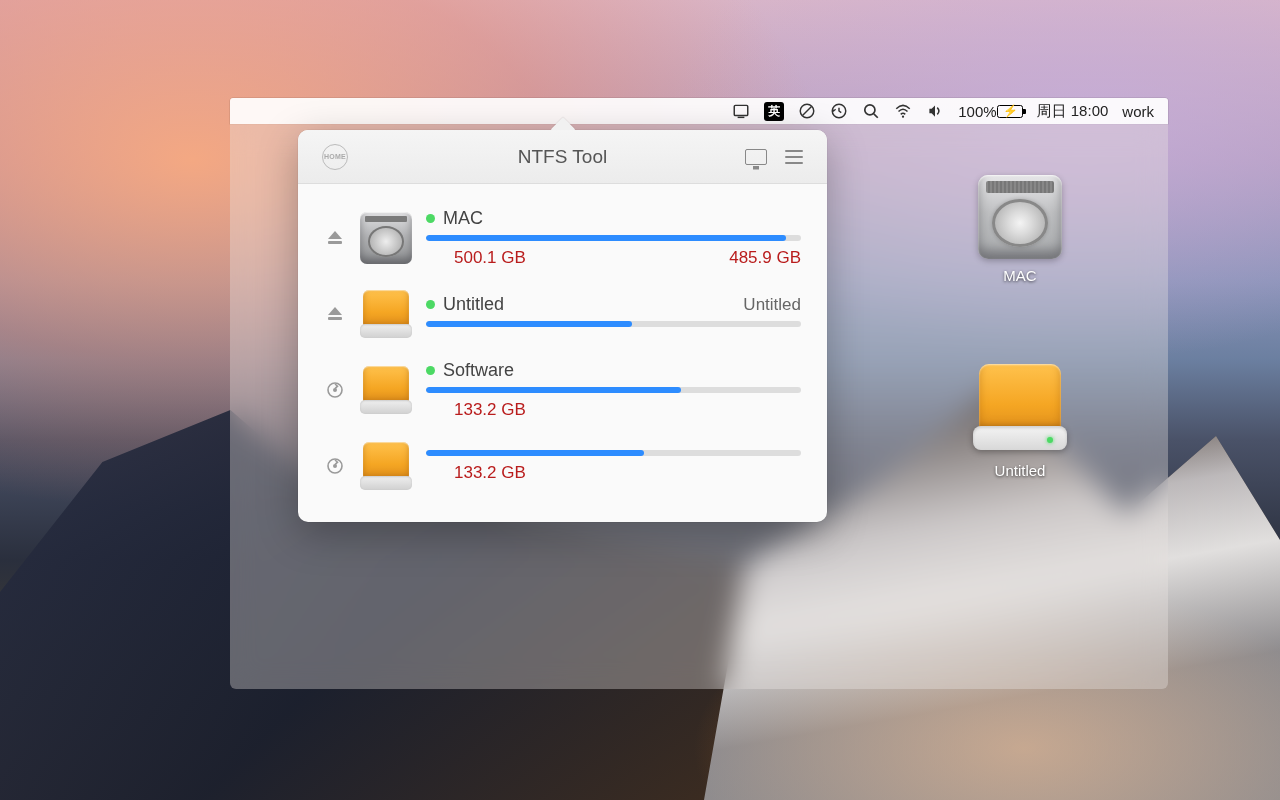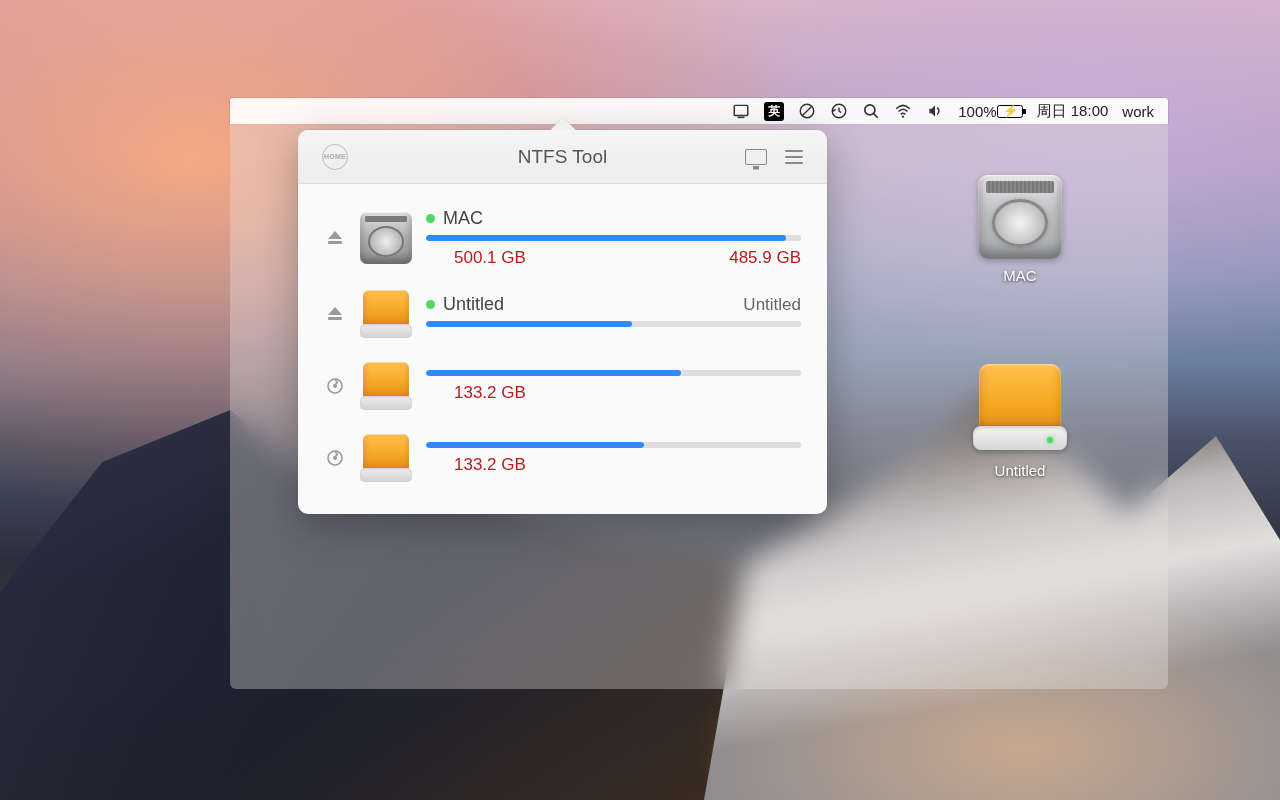--- a/index.html
+++ b/index.html
@@ -261,20 +261,26 @@
             <circle cx="10" cy="10" r="2" fill="currentColor"></circle>
           </svg>
         </div>
         <div class="row-ico">
           <div class="ext-sm">
             <div class="top"></div>
             <div class="base"></div>
           </div>
         </div>
         <div class="row-main">
+          <div class="row-top">
+            <div class="row-name">
+              <span class="dot"></span>
+              <span>Software</span>
+            </div>
+          </div>
           <div class="bar">
             <div class="bar-fill" style="width:68%"></div>
           </div>
           <div class="row-bot">
             <span>133.2 GB</span>
             <span></span>
           </div>
         </div>
       </div>
       <div class="vol-row">

